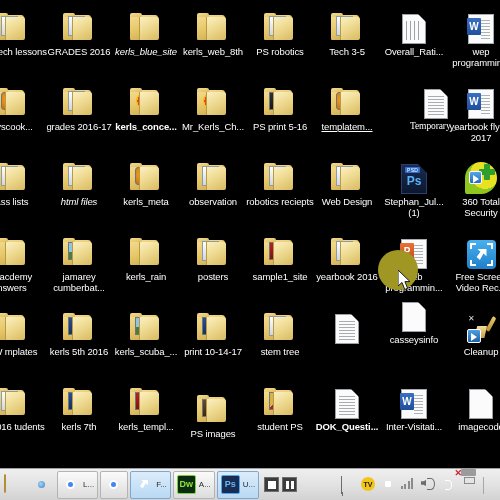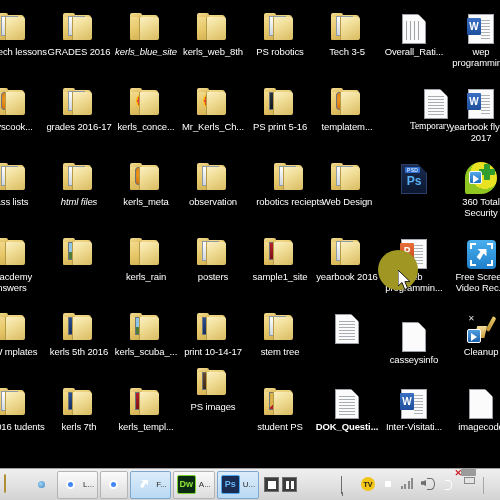--- a/index.html
+++ b/index.html
@@ -444,21 +444,21 @@
           <span class="glyph">
       <span class="folder docs">
               <span class="back"></span>
               <span class="sheets"></span>
               <span class="front"></span>
             </span>
           </span>
         </div>
         <div class="icon-label">grades 2016-17</div>
       </div>
-      <div class="icon" style="left: 110px; top: 79px;">
+      <div class="icon" style="left: 110px; top: 79px; font-weight: bold;">
         <div class="icon-art">
           <span class="glyph">
       <span class="folder">
               <span class="back"></span>
               <span class="thumb th-chrome"></span>
               <span class="front"></span>
             </span>
           </span>
         </div>
         <div class="icon-label">kerls_conce...</div>
@@ -480,21 +480,21 @@
           <span class="glyph">
       <span class="folder">
               <span class="back"></span>
               <span class="thumb th-dark"></span>
               <span class="front"></span>
             </span>
           </span>
         </div>
         <div class="icon-label">PS print 5-16</div>
       </div>
-      <div class="icon" style="left: 311px; top: 79px;">
+      <div class="icon" style="left: 311px; top: 79px; text-decoration: underline;">
         <div class="icon-art">
           <span class="glyph">
       <span class="folder">
               <span class="back"></span>
               <span class="thumb th-orange"></span>
               <span class="front"></span>
             </span>
           </span>
         </div>
         <div class="icon-label">templatem...</div>
@@ -557,21 +557,21 @@
           <span class="glyph">
       <span class="folder docs">
               <span class="back"></span>
               <span class="sheets"></span>
               <span class="front"></span>
             </span>
           </span>
         </div>
         <div class="icon-label">observation</div>
       </div>
-      <div class="icon" style="left: 244px; top: 154px; margin-left: 10px;">
+      <div class="icon" style="left: 244px; top: 154px;">
         <div class="icon-art">
           <span class="glyph">
       <span class="folder docs">
               <span class="back"></span>
               <span class="sheets"></span>
               <span class="front"></span>
             </span>
           </span>
         </div>
         <div class="icon-label">robotics reciepts</div>
@@ -588,20 +588,21 @@
         </div>
         <div class="icon-label">Web Design</div>
       </div>
       <div class="icon" style="left: 378px; top: 154px;">
         <div class="icon-art">
           <span class="psd">
       <span class="tag">PSD</span>
             <span class="ps">Ps</span>
           </span>
         </div>
+        <div class="icon-label">Stephan_Jul... (1)</div>
       </div>
       <div class="icon" style="left: 445px; top: 154px;">
         <div class="icon-art">
           <span class="t360">
       <span class="ring"></span>
             <span class="cross"></span>
             <span class="win"></span>
           </span>
         </div>
         <div class="icon-label">360 Total Security</div>
@@ -620,20 +621,21 @@
       <div class="icon" style="left: 43px; top: 229px;">
         <div class="icon-art">
           <span class="glyph">
       <span class="folder">
               <span class="back"></span>
               <span class="thumb th-photo"></span>
               <span class="front"></span>
             </span>
           </span>
         </div>
+        <div class="icon-label">jamarey cumberbat...</div>
       </div>
       <div class="icon" style="left: 110px; top: 229px;">
         <div class="icon-art">
           <span class="glyph">
       <span class="folder">
               <span class="back"></span>
               <span class="front"></span>
             </span>
           </span>
         </div>
@@ -755,21 +757,21 @@
         </div>
         <div class="icon-label">stem tree</div>
       </div>
       <div class="icon" style="left: 311px; top: 304px;">
         <div class="icon-art">
           <span class="doc">
             <span class="lines"></span>
           </span>
         </div>
       </div>
-      <div class="icon" style="left: 378px; top: 312px;">
+      <div class="icon" style="left: 378px; top: 292px;">
         <div class="icon-art">
           <span class="doc blank"></span>
         </div>
         <div class="icon-label">casseysinfo</div>
       </div>
       <div class="icon" style="left: 445px; top: 304px;">
         <div class="icon-art">
           <span class="broom">
       <span class="sparkle">✕</span>
             <span class="handle"></span>
@@ -808,21 +810,21 @@
           <span class="glyph">
       <span class="folder">
               <span class="back"></span>
               <span class="thumb th-red"></span>
               <span class="front"></span>
             </span>
           </span>
         </div>
         <div class="icon-label">kerls_templ...</div>
       </div>
-      <div class="icon" style="left: 177px; top: 359px;">
+      <div class="icon" style="left: 177px; top: 386px;">
         <div class="icon-art">
           <span class="glyph">
       <span class="folder">
               <span class="back"></span>
               <span class="thumb th-brown"></span>
               <span class="front"></span>
             </span>
           </span>
         </div>
         <div class="icon-label">PS images</div>

